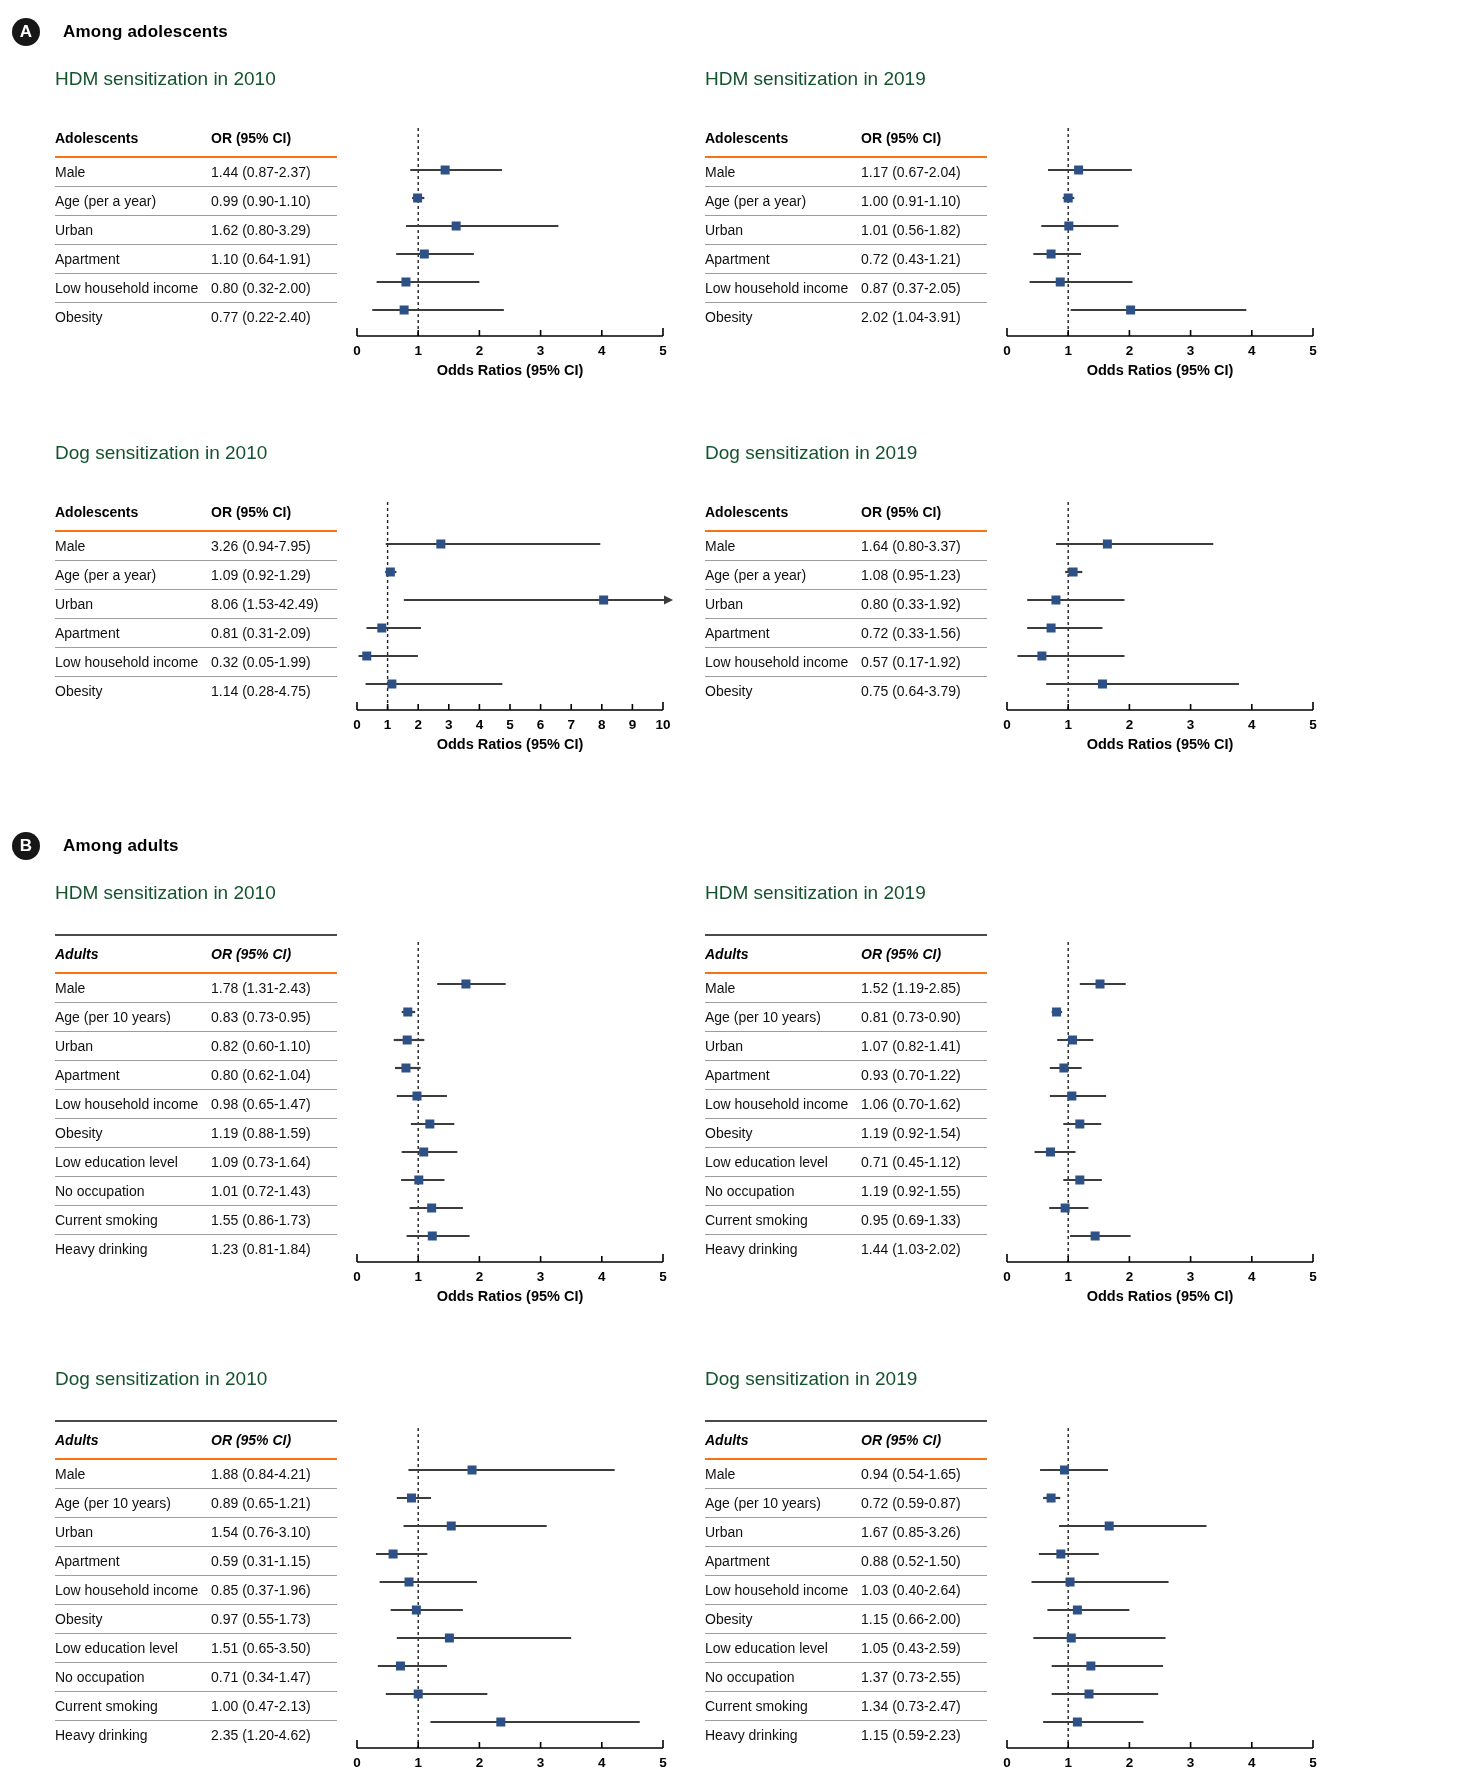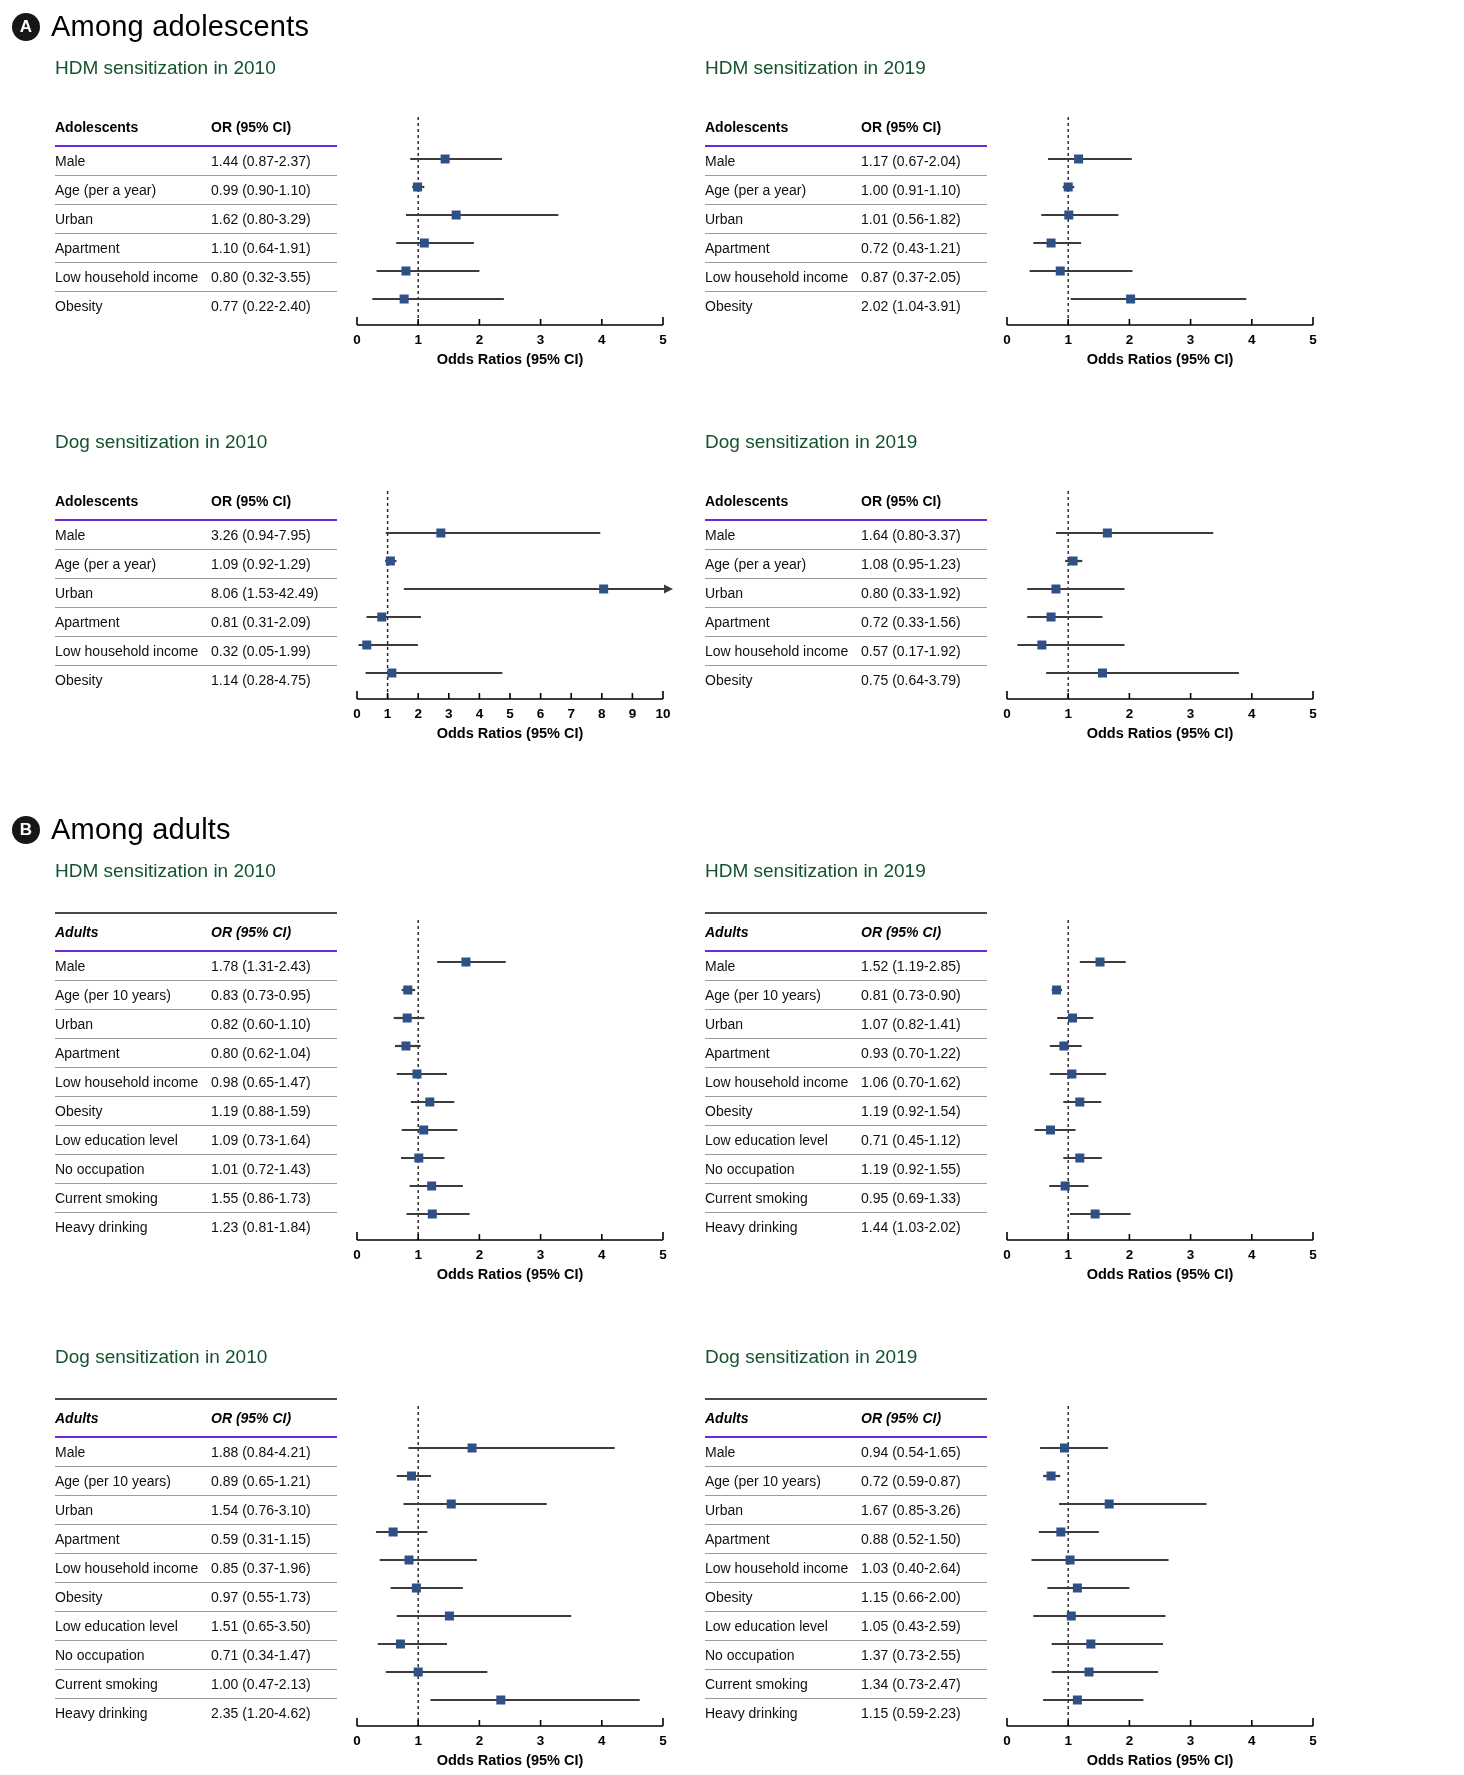--- a/index.html
+++ b/index.html
@@ -10,21 +10,21 @@
     overflow:hidden;
   }
   .page{padding:10px 0 0 12px;}
   .panel-header{display:flex;align-items:center;gap:11px;margin:0 0 14px 0;}
   .badge{
     width:28px;height:28px;border-radius:50%;
     background:#171717;color:#fff;
     display:inline-flex;align-items:center;justify-content:center;
     font-weight:bold;font-size:17px;flex:0 0 auto;
   }
-  .panel-title{font-size:29px;font-weight:normal;margin:0;letter-spacing:0.2px;}
+  .panel-title{font-size:17px;font-weight:bold;margin:12px;letter-spacing:0.2px;}
   .grid{
     display:grid;
     grid-template-columns:578px 578px;
     column-gap:72px;
     row-gap:46px;
     margin-left:43px;
   }
   .panel-b{margin-top:54px;}
   .subplot-title{
     font-size:19px;font-weight:400;color:#14532d;
@@ -33,21 +33,21 @@
   .fig{display:flex;align-items:flex-start;}
   table.or-table{
     border-collapse:collapse;table-layout:fixed;
     width:282px;flex:0 0 282px;
     font-size:14px;
   }
   table.or-table col.c1{width:156px;}
   table.or-table th{
     text-align:left;font-weight:bold;font-size:14px;
     height:36px;vertical-align:middle;padding:0;
-    border-bottom:2px solid #6d28d9;
+    border-bottom:2px solid #f97316;
   }
   table.or-table.top-rule th{border-top:2px solid #4a4a4a;font-style:italic;}
   table.or-table td{
     height:28px;vertical-align:middle;padding:0;
     white-space:nowrap;color:#101010;
   }
   table.or-table tbody tr + tr td{border-top:1px solid #9c9c9c;}
   svg.forest{display:block;margin-left:6px;flex:0 0 auto;}
 </style>
 </head>
@@ -87,21 +87,21 @@
                 <tr>
                   <td>Urban</td>
                   <td>1.62 (0.80-3.29)</td>
                 </tr>
                 <tr>
                   <td>Apartment</td>
                   <td>1.10 (0.64-1.91)</td>
                 </tr>
                 <tr>
                   <td>Low household income</td>
-                  <td>0.80 (0.32-3.55)</td>
+                  <td>0.80 (0.32-2.00)</td>
                 </tr>
                 <tr>
                   <td>Obesity</td>
                   <td>0.77 (0.22-2.40)</td>
                 </tr>
               </tbody>
       </table>
       <svg class="forest" xmlns="http://www.w3.org/2000/svg" width="336" height="276" viewBox="0 0 336 276">
               <line x1="75.2" x2="75.2" y1="8" y2="216" stroke="#222222" stroke-width="1.4" stroke-dasharray="3 3"></line>
               <line x1="67.244" x2="159.044" y1="50" y2="50" stroke="#3c3c3c" stroke-width="2.2"></line>

